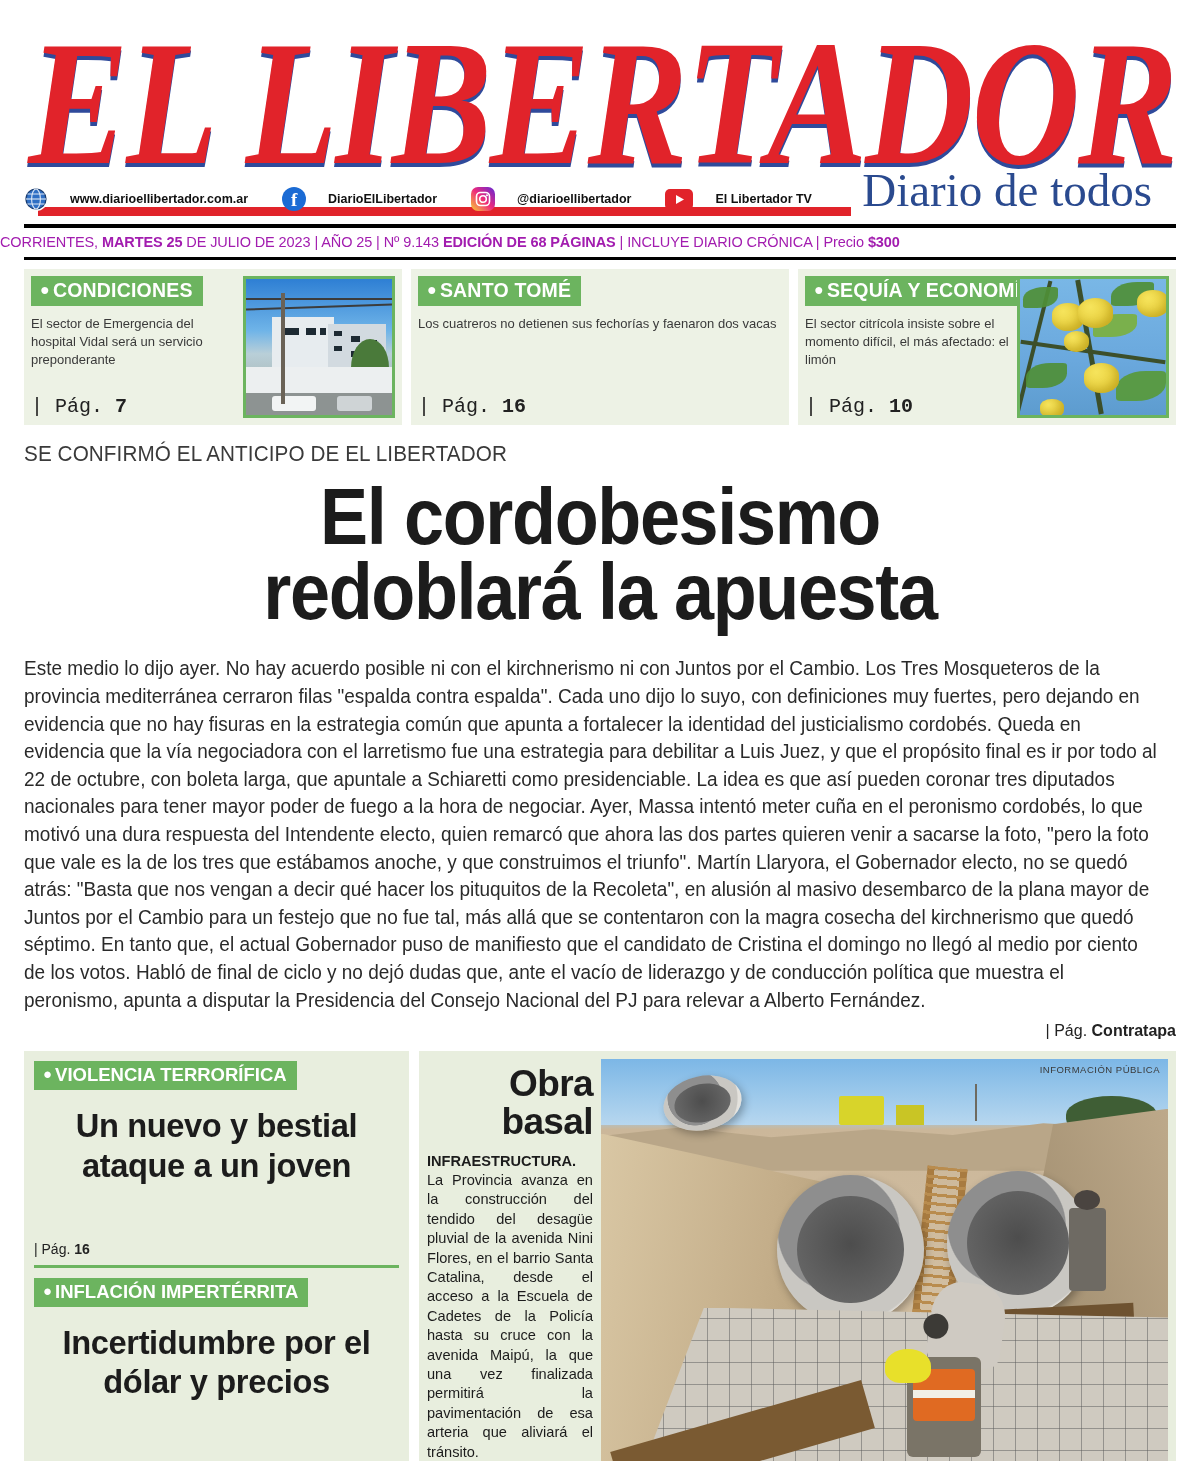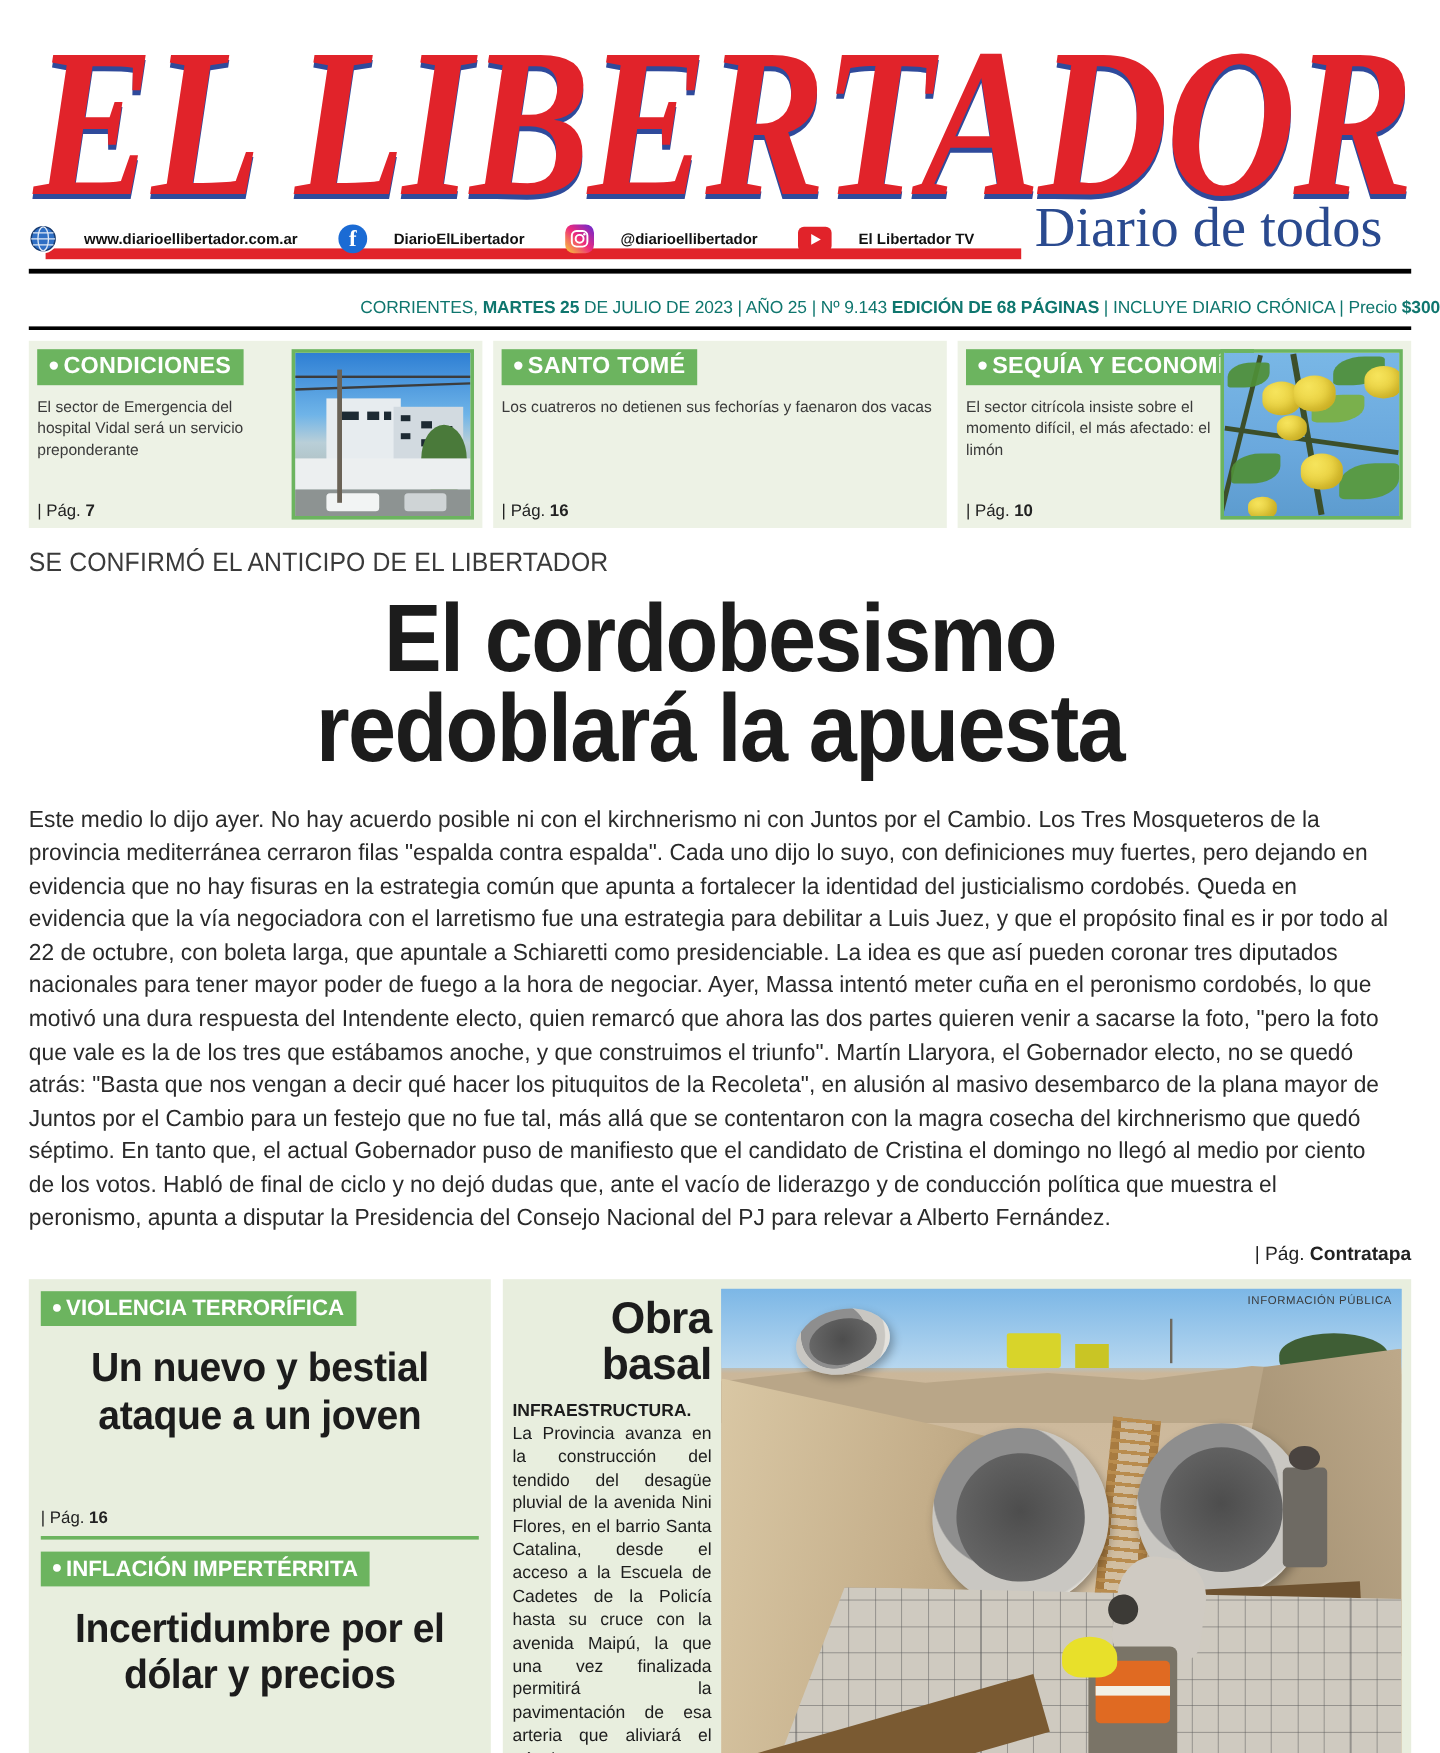--- a/index.html
+++ b/index.html
@@ -104,24 +104,24 @@
     bottom: 2px;
     font-family: "Liberation Serif", serif;
     font-size: 47px;
     color: #2a4a8f;
     line-height: 1;
     white-space: nowrap;
   }
 
   .rule-thick { height: 4px; background: #000; margin: 8px 24px 0 24px; }
   .dateline {
-    text-align: right;
+    text-align: left;
     font-size: 14.5px;
-    color: #0f766e;
-    padding: 21px 0 7px 0;
+    color: #a21caf;
+    padding: 6px 0 7px 0;
     letter-spacing: -0.1px;
     white-space: nowrap;
   }
   .dateline b { font-weight: bold; }
   .rule-thin { height: 3px; background: #000; margin: 0 24px; }
 
   
   .teasers {
     display: flex;
     gap: 9px;
@@ -149,23 +149,24 @@
   }
   .teaser-kicker .dot { font-size: 16px; vertical-align: 2px; margin-right: 3px; }
   .teaser-text {
     font-size: 13px;
     line-height: 1.38;
     color: #3a3a3a;
     margin-top: 9px;
     flex: 1 1 auto;
   }
   .teaser-page {
-    font-size: 14px;
+    font-size: 20px;
     color: #222;
     margin-top: 6px;
+    font-family: Liberation Mono, monospace;
   }
   .teaser-page b { font-weight: bold; }
   .teaser-photo {
     width: 152px;
     height: 142px;
     flex: 0 0 152px;
     border: 3px solid #6cb45f;
     overflow: hidden;
     position: relative;
   }

